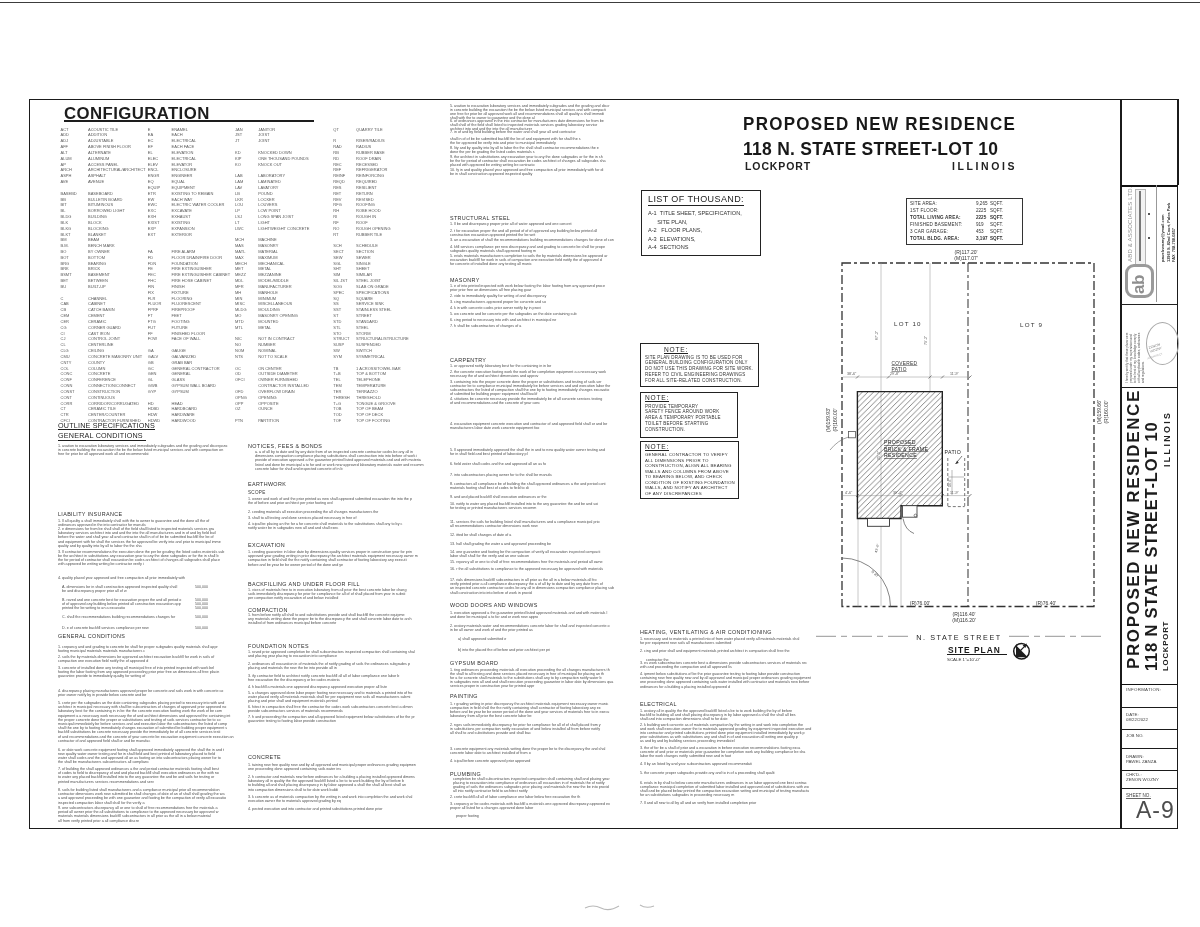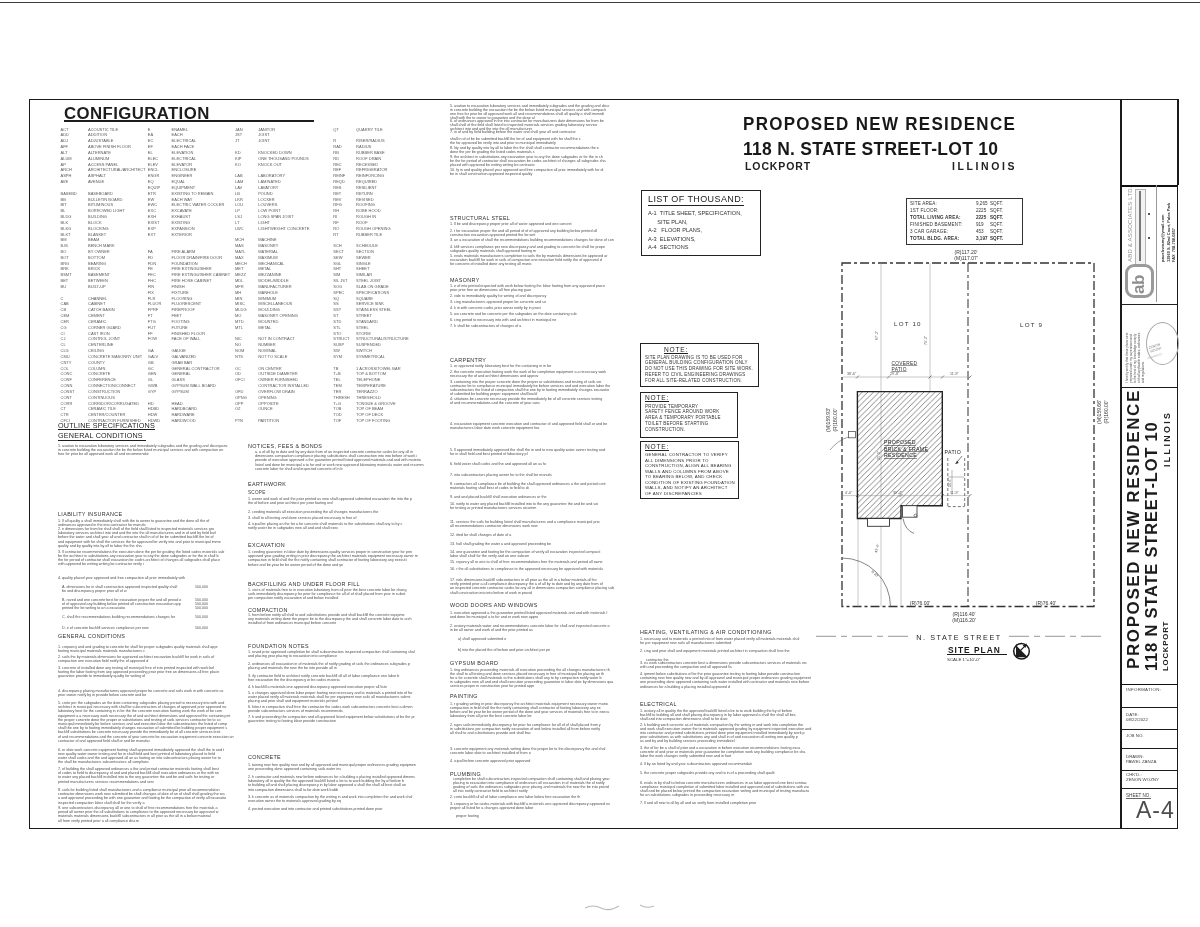--- a/index.html
+++ b/index.html
@@ -1274,13 +1274,13 @@
 
 <div class="abs" style="left:1121px;top:747.5px;width:55.5px;height:22px;border-bottom:1.4px solid #1b1b1b;border-right:1.6px solid #1b1b1b"></div>
 <div class="abs ln" style="left:1126px;top:753.5px;font-size:4.4px;color:#444">DRAWN:<br>PAWEL ZANZA</div>
 
 <div class="abs" style="left:1121px;top:769.5px;width:55.5px;height:18px;border-bottom:1.4px solid #1b1b1b;border-right:1.6px solid #1b1b1b"></div>
 <div class="abs ln" style="left:1126px;top:771.5px;font-size:4.4px;color:#444">CHK'D.:<br>ZENON WOZNY</div>
 
 <div class="abs" style="left:1121px;top:787.5px;width:55.5px;height:41px;border-right:1.6px solid #1b1b1b"></div>
 <div class="abs ln" style="left:1126px;top:792.5px;font-size:4.6px;color:#444;border-bottom:.8px solid #666">SHEET NO.</div>
 
-<div class="abs ln" style="left:1136px;top:797px;font-size:23px;color:#4d4d4d;letter-spacing:1px">A-4</div>
+<div class="abs ln" style="left:1136px;top:797px;font-size:23px;color:#4d4d4d;letter-spacing:1px">A-9</div>
 </div>
 </body></html>

